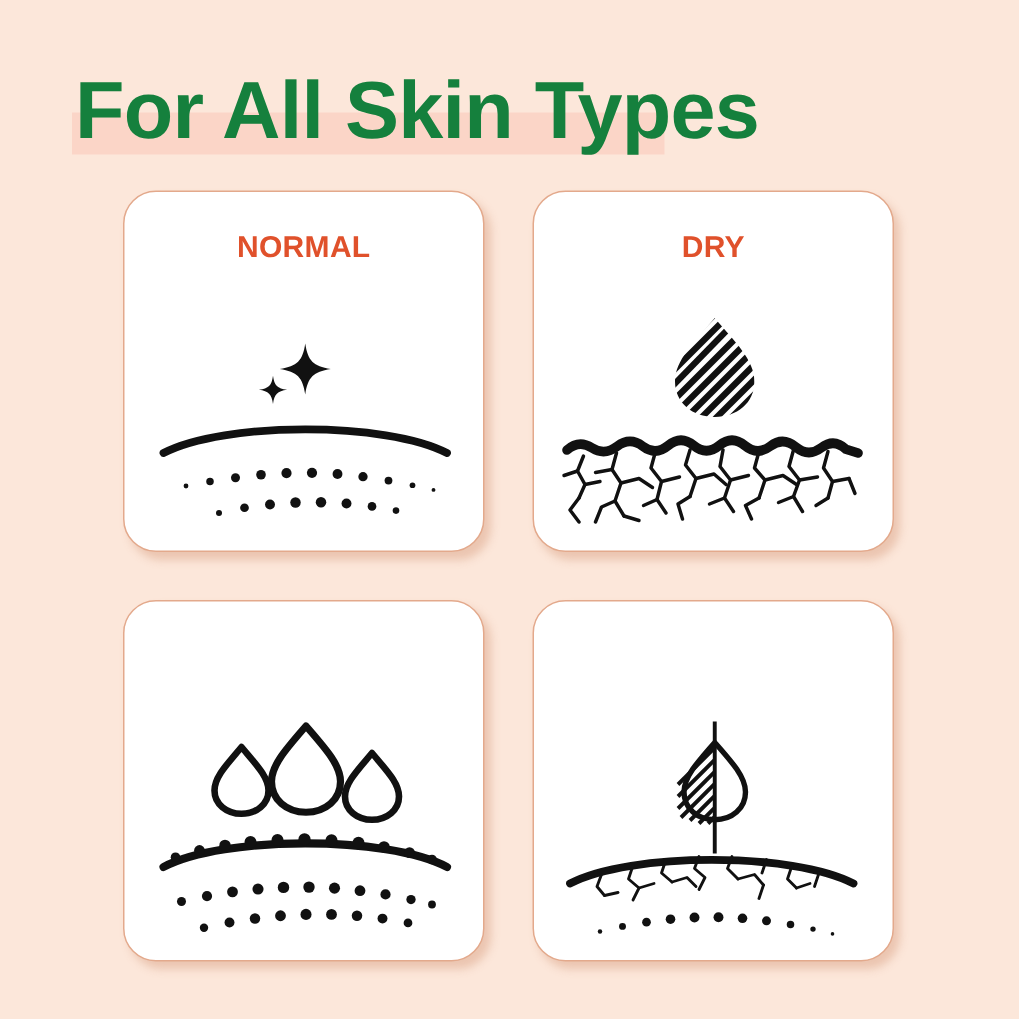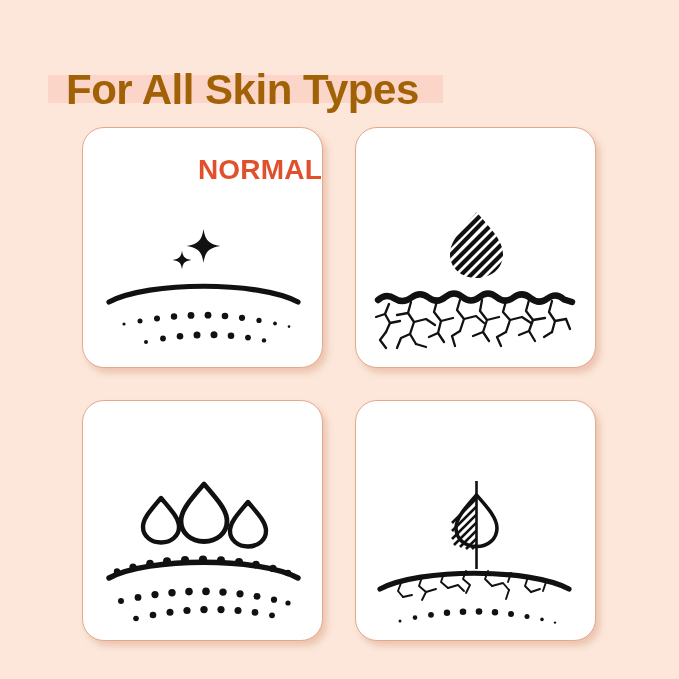--- a/index.html
+++ b/index.html
@@ -28,25 +28,25 @@
     left: 0px;
     top: 27px;
     width: 395px;
     height: 28px;
     background: #fbd5c7;
   }
   #page-title {
     position: absolute;
     left: 2px;
     top: 0px;
-    margin: 16px;
+    margin: 0;
     font-family: "Liberation Sans", sans-serif;
-    font-size: 42px;
+    font-size: 54px;
     font-weight: bold;
-    color: #a16207;
+    color: #15803d;
     letter-spacing: -0.5px;
     white-space: nowrap;
     line-height: 52px;
   }
 
   
   #cards-grid {
     position: absolute;
     left: 82px;
     top: 127px;
@@ -65,23 +65,23 @@
     border-radius: 22px;
     box-shadow: 4px 5px 6px rgba(213,150,120,0.42);
     box-sizing: border-box;
     overflow: hidden;
   }
   .card-title {
     position: absolute;
     top: 26px;
     left: 0;
     right: 0;
-    text-align: right;
+    text-align: center;
     font-family: "Liberation Sans", sans-serif;
-    font-size: 28px;
+    font-size: 20px;
     font-weight: bold;
     color: #e0512b;
     letter-spacing: 0.2px;
     white-space: nowrap;
   }
   .card-art {
     position: absolute;
     left: 0;
     top: 64px;
     width: 241px;
@@ -136,20 +136,21 @@
           <circle cx="131" cy="142.8" r="3.5"></circle>
           <circle cx="148" cy="143.7" r="3.3"></circle>
           <circle cx="165" cy="145.6" r="2.9"></circle>
           <circle cx="181" cy="148.4" r="2.2"></circle>
         </g>
       </svg>
     </div>
   </div>
 
   <div class="skin-card">
+    <div class="card-title">DRY</div>
     <div class="card-art">
       <svg viewBox="0 0 241 175" xmlns="http://www.w3.org/2000/svg">
         <defs>
           <clipPath id="dryDropClip">
             <path d="M120.5 20 C134 36 147 48 147 62.5 C147 76.5 135.2 86 120.5 86 C105.8 86 94 76.5 94 62.5 C94 48 107 36 120.5 20 Z"></path>
           </clipPath>
         </defs>
 
         <g clip-path="url(#dryDropClip)">
           <rect x="90" y="16" width="62" height="74" fill="#ffffff"></rect>

